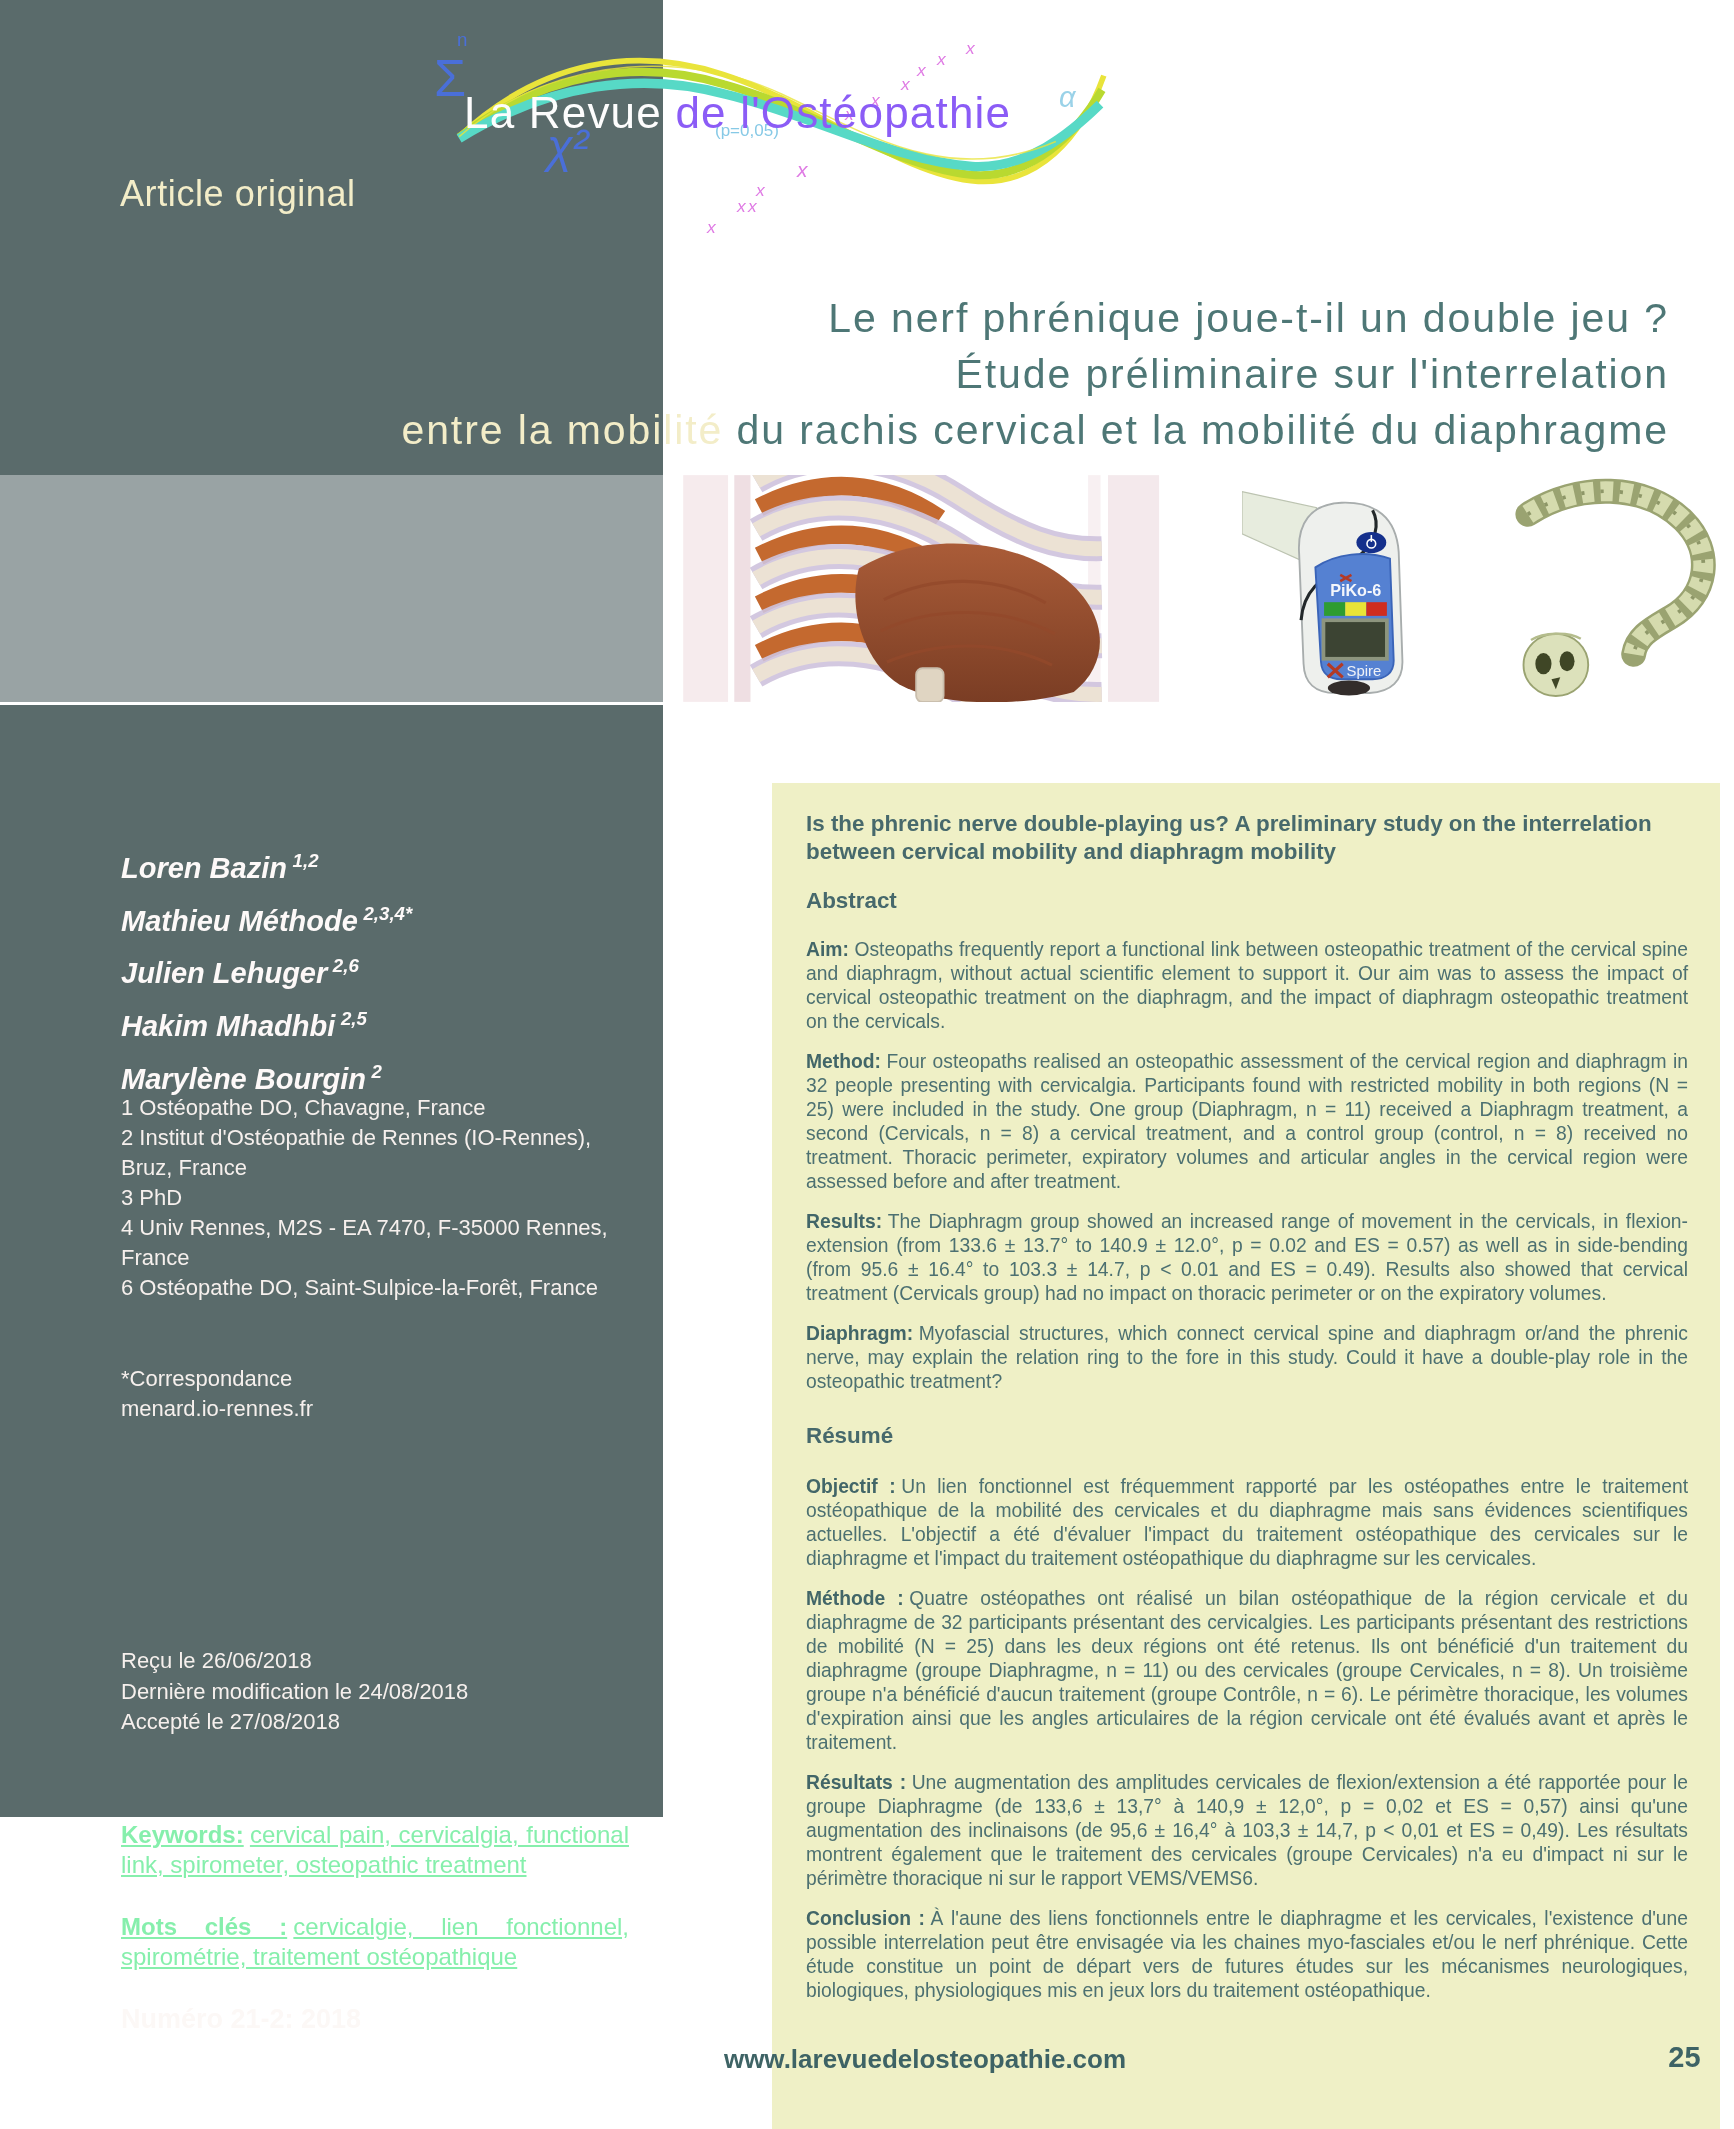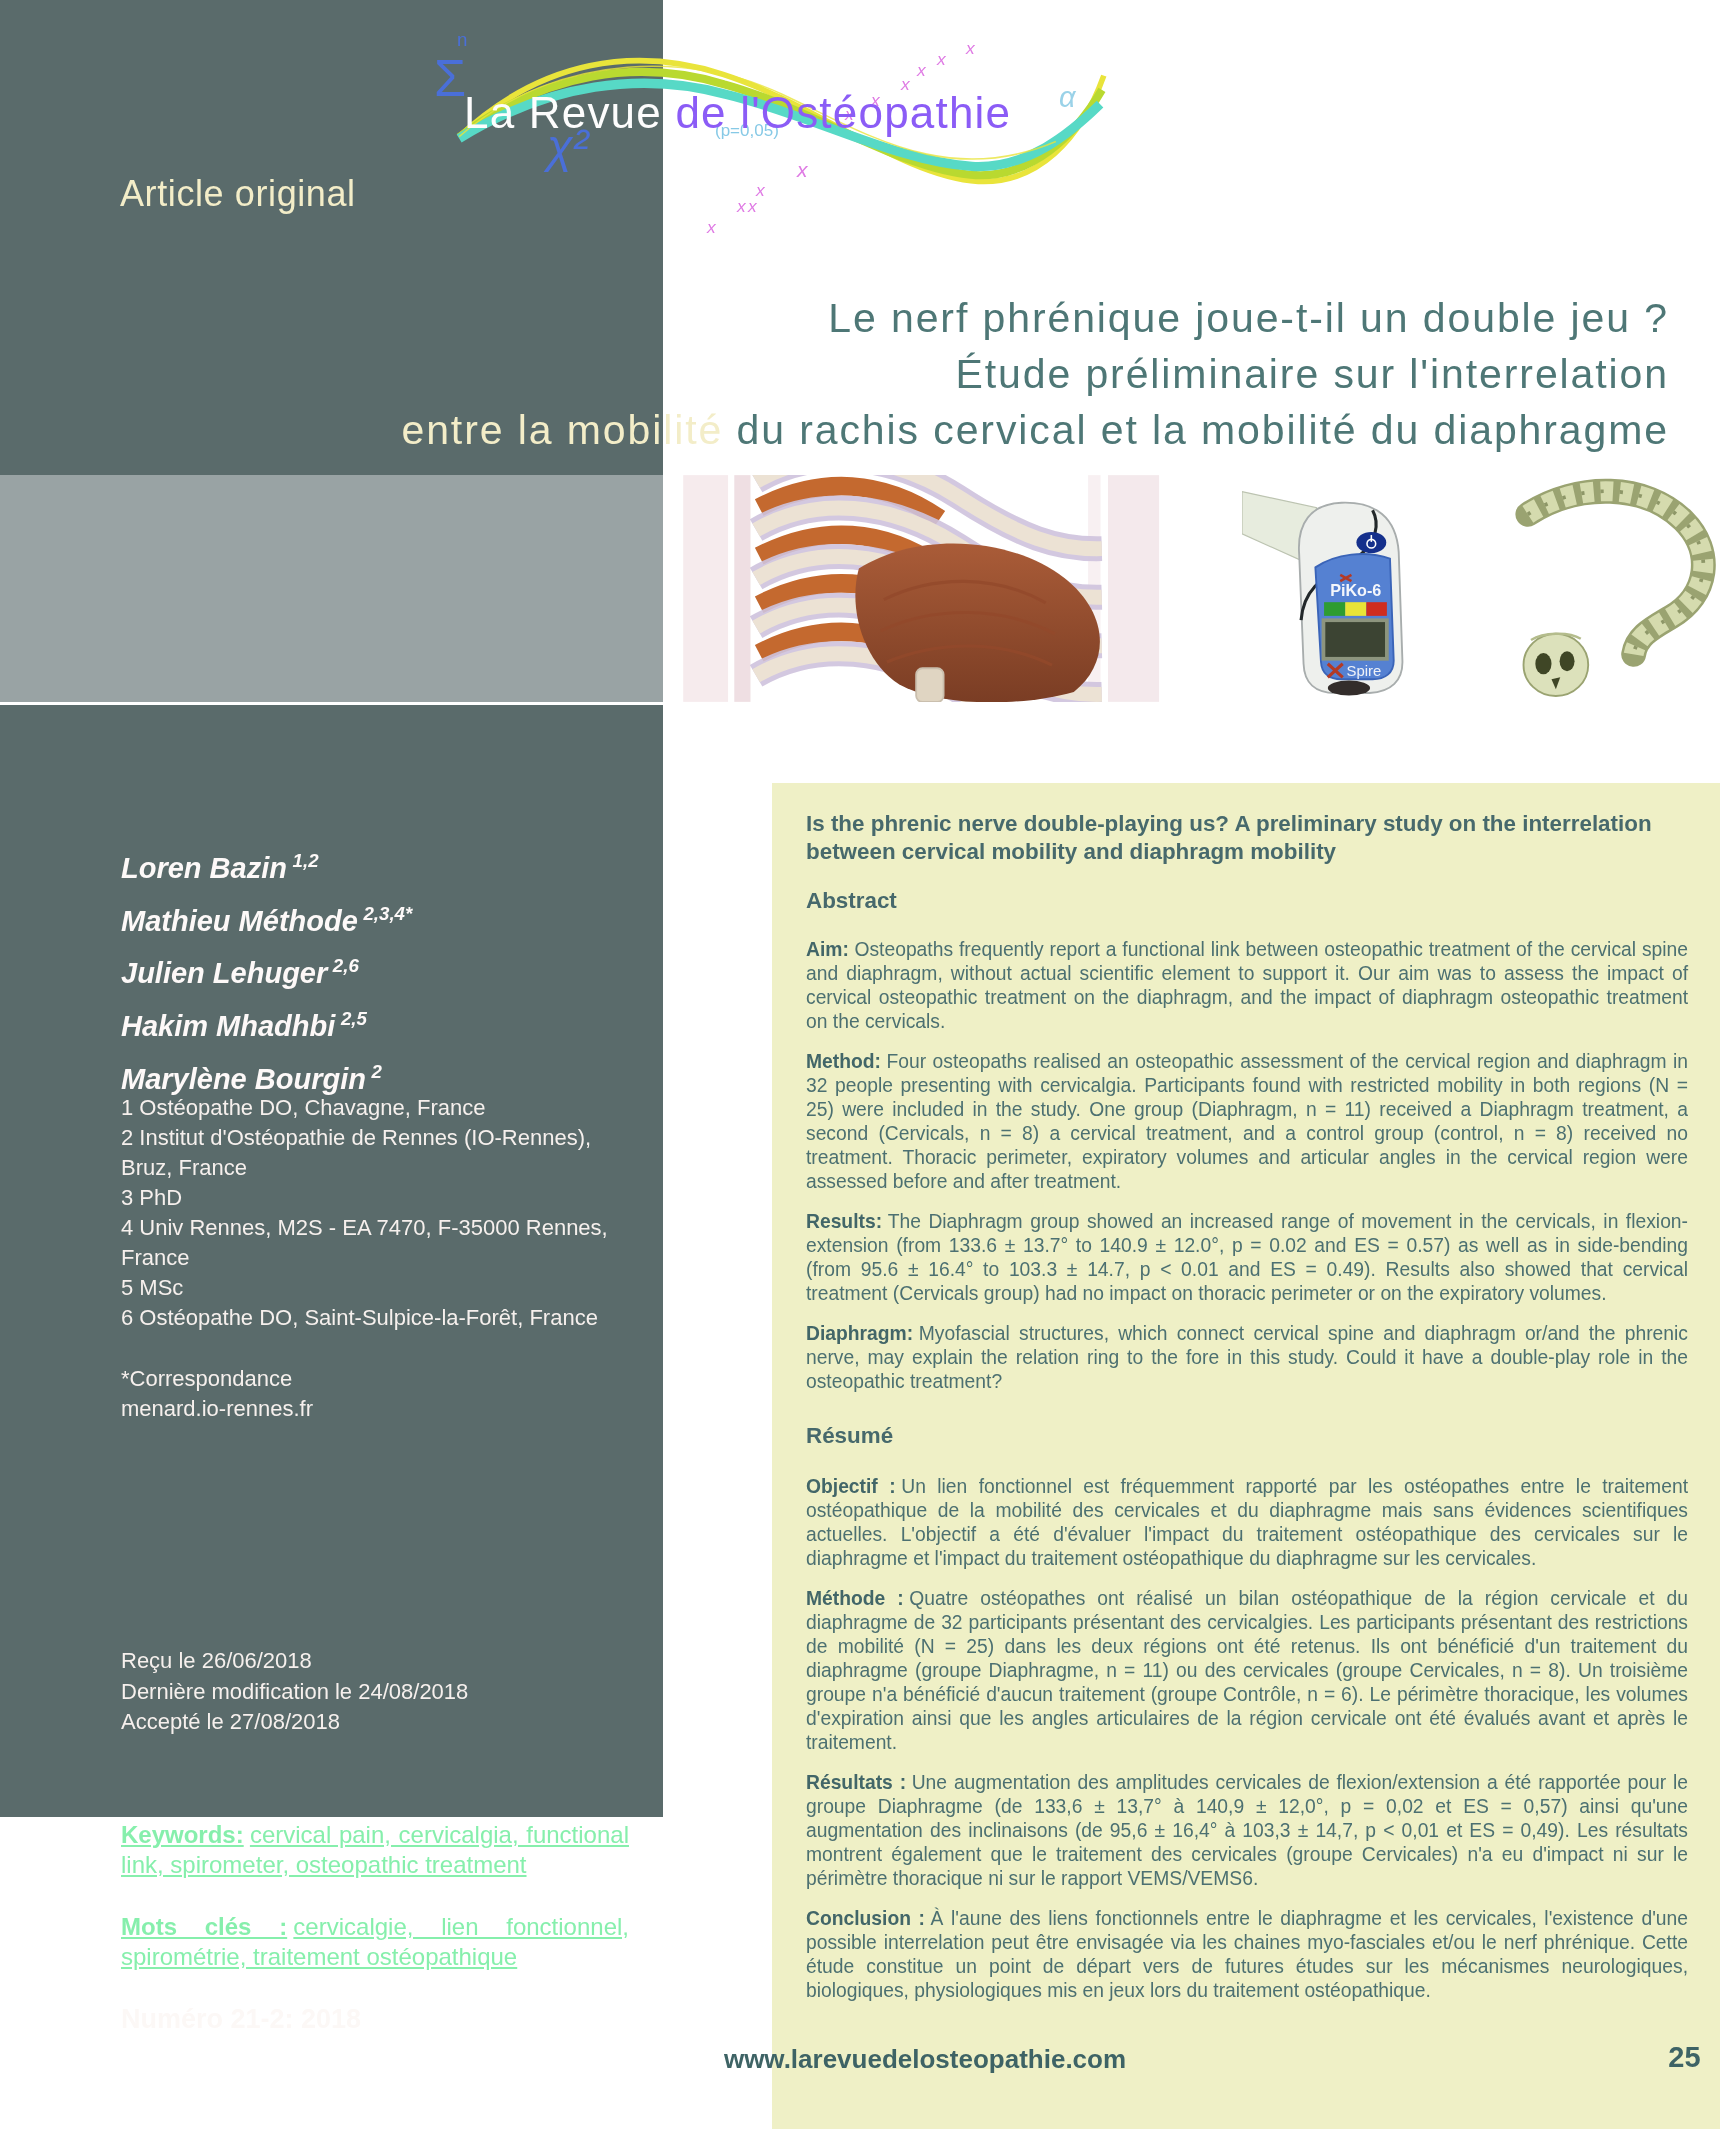--- a/index.html
+++ b/index.html
@@ -93,21 +93,20 @@
       <div><span>Julien Lehuger</span><sup>2,6</sup></div>
       <div><span>Hakim Mhadhbi</span><sup>2,5</sup></div>
       <div><span>Marylène Bourgin</span><sup>2</sup></div>
     </div>
 
     <div class="sb affiliations">
       <div>1 Ostéopathe DO, Chavagne, France</div>
       <div>2 Institut d'Ostéopathie de Rennes (IO-Rennes), Bruz, France</div>
       <div>3 PhD</div>
       <div>4 Univ Rennes, M2S - EA 7470, F-35000 Rennes, France</div>
-      <div>5 MSc</div>
       <div>6 Ostéopathe DO, Saint-Sulpice-la-Forêt, France</div>
     </div>
 
     <div class="sb correspondence">
       <div>*Correspondance</div>
       <div>menard.io-rennes.fr</div>
     </div>
 
     <div class="sb dates">
       <div>Reçu le 26/06/2018</div>

